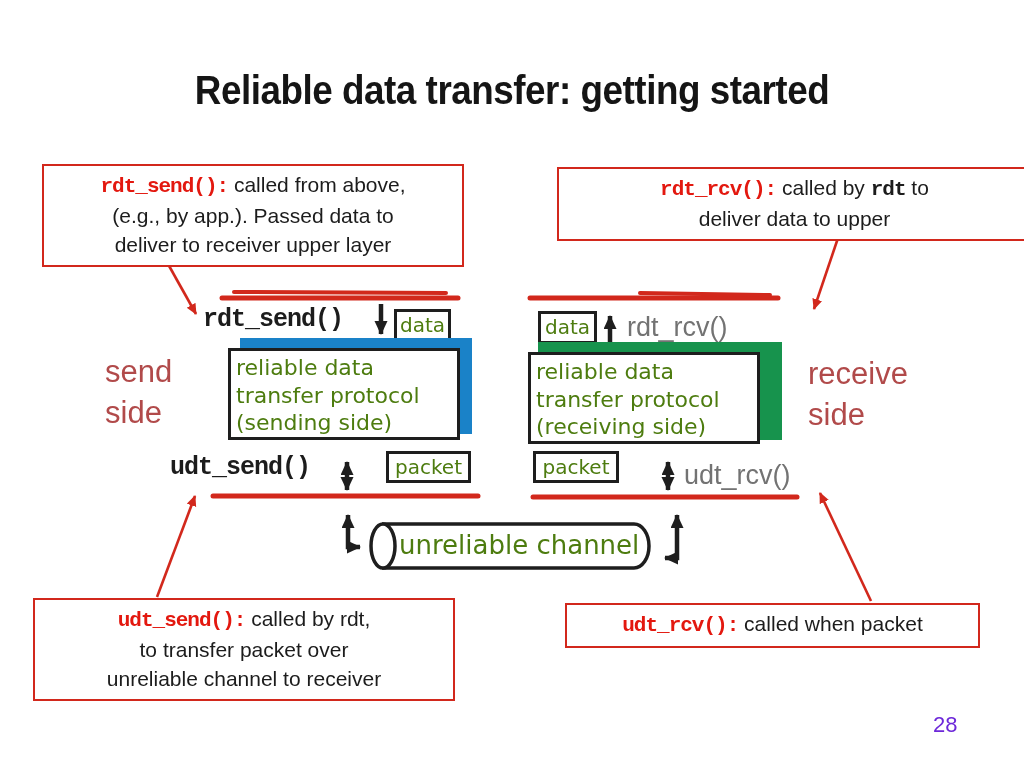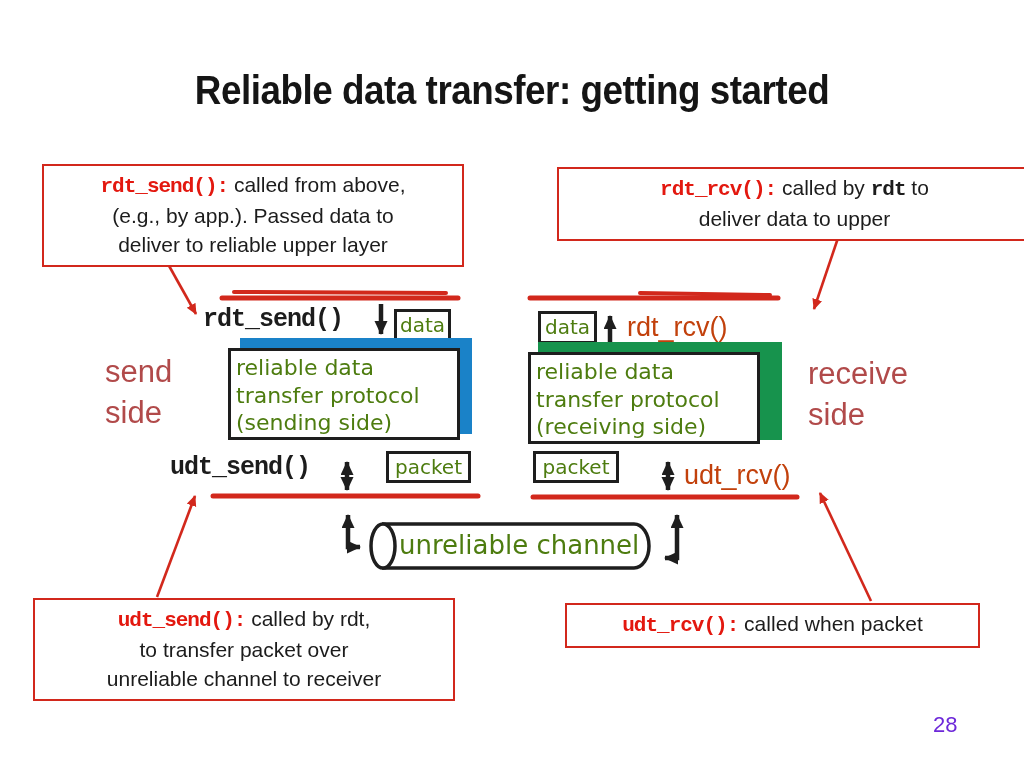--- a/index.html
+++ b/index.html
@@ -31,21 +31,21 @@
   .co-rdt-send{left:42px;top:164px;width:422px;}
   .co-rdt-rcv{left:557px;top:167px;width:475px;}
   .co-udt-send{left:33px;top:598px;width:422px;}
   .co-udt-rcv{left:565px;top:603px;width:415px;}
   
   .geo{font-family:"DejaVu Sans",sans-serif;color:#4d7c0f;}
   .fn-mono{
     font-family:"Liberation Mono","DejaVu Sans Mono",monospace;
     font-weight:bold;font-size:25px;color:#1c1c1c;letter-spacing:-1px;
   }
-  .fn-sans{font-size:27px;color:#c2410c;}
+  .fn-sans{font-size:27px;color:#737373;}
   .tag-box{
     border:3px solid #1e1e1e;background:#fff;text-align:center;
     font-size:20px;box-sizing:border-box;line-height:1.3;
   }
   .shadow-blue{background:#1a82c8;}
   .shadow-green{background:#17934d;}
   .proto-box{
     border:3.5px solid #1e1e1e;background:#fff;box-sizing:border-box;
     font-size:22px;line-height:1.26;padding:3px 0 0 5px;white-space:nowrap;
   }
@@ -98,21 +98,21 @@
     <path d="M348 515 L348 547 L360 547" marker-start="url(#blkArrow)" marker-end="url(#blkArrow)"></path>
     <path d="M677 515 L677 558 L665 558" marker-start="url(#blkArrow)" marker-end="url(#blkArrow)"></path>
   </g>
 </svg>
 
 <div class="abs slide-title">Reliable data transfer: getting started</div>
 
 <div class="abs callout co-rdt-send">
   <div><span class="code">rdt_send():</span><span> called from above,</span></div>
   <div>(e.g., by app.). Passed data to</div>
-  <div>deliver to reliable upper layer</div>
+  <div>deliver to receiver upper layer</div>
 </div>
 
 <div class="abs callout co-rdt-rcv">
   <div><span class="code">rdt_rcv():</span><span> called by </span><span class="code-black">rdt</span><span> to</span></div>
   <div>deliver data to upper</div>
 </div>
 
 <div class="abs callout co-udt-send">
   <div><span class="code">udt_send():</span><span> called by rdt,</span></div>
   <div>to transfer packet over</div>

